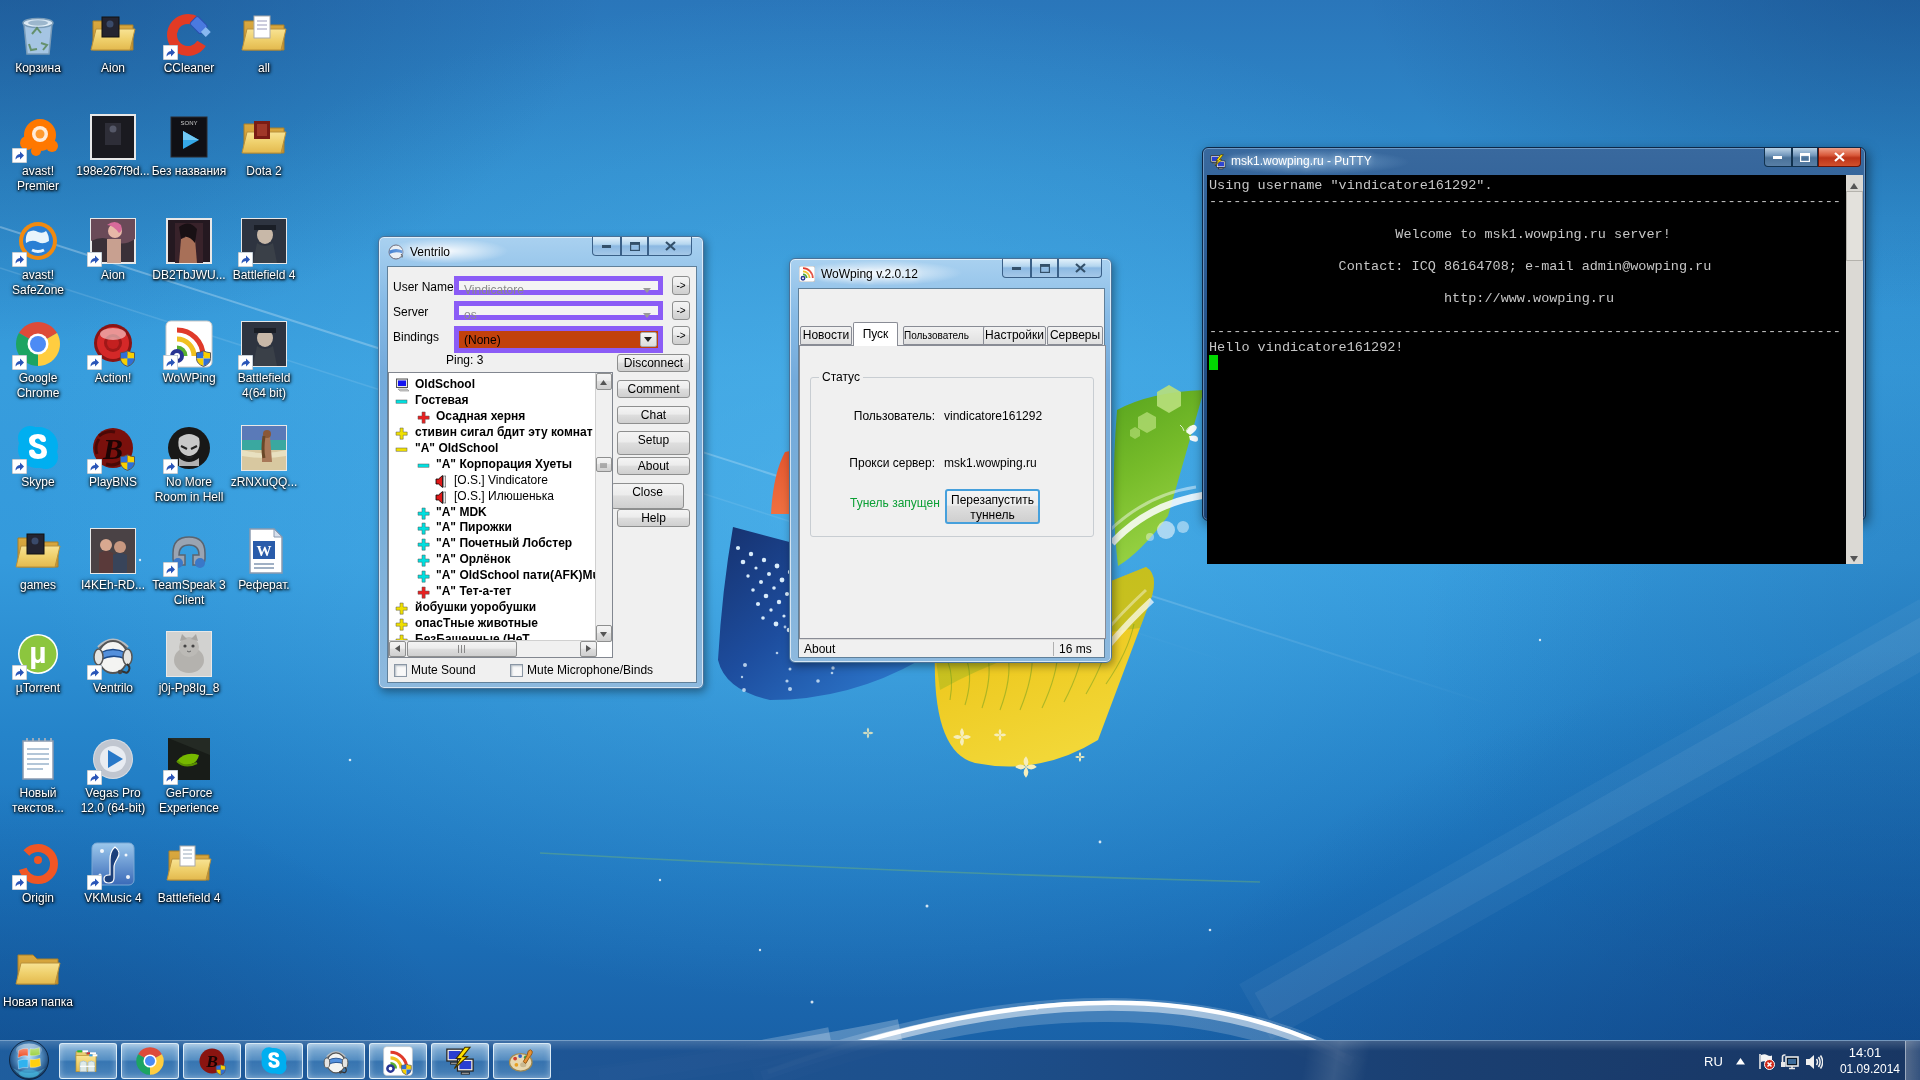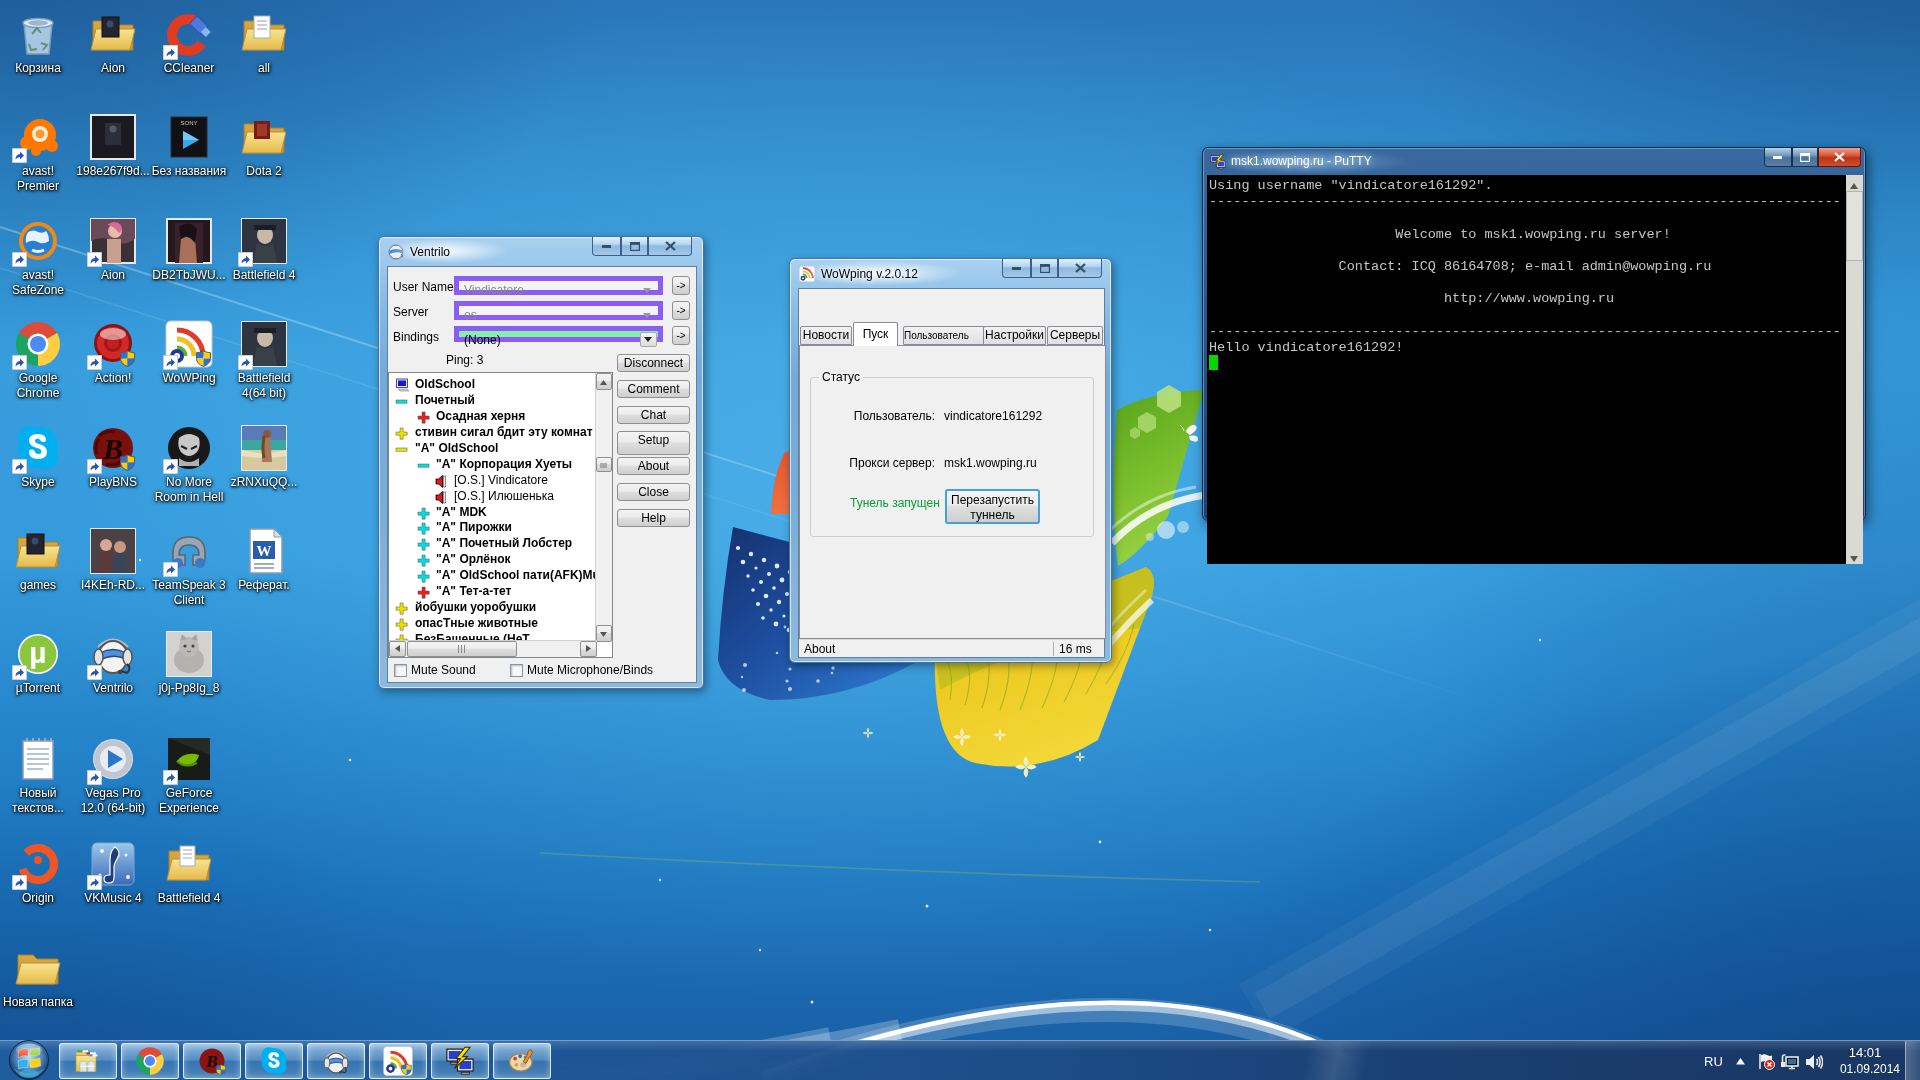--- a/index.html
+++ b/index.html
@@ -758,50 +758,50 @@
           <svg width="9" height="6" style="position:absolute;right:6px;top:7px">
             <path d="M0,0 L8,0 L4,5 Z" fill="#9a9a9a"></path>
           </svg>
         </div>
 <div class="cmb" style="left:66px;top:34px;width:209px;height:19px;background:#f4f4f4">
           <span style="position:absolute;left:5px;top:2px;color:#8a8a8a">os</span>
           <svg width="9" height="6" style="position:absolute;right:6px;top:7px">
             <path d="M0,0 L8,0 L4,5 Z" fill="#9a9a9a"></path>
           </svg>
         </div>
-<div class="cmb" style="left:66px;top:59px;width:209px;height:16px;background:#86efac">
+<div class="cmb" style="left:66px;top:59px;width:209px;height:27px;background:#c2410c">
 <span style="position:absolute;left:5px;top:2px;color:#000">(None)</span>
 <div style="position:absolute;right:1px;top:1px;width:17px;height:15px;background:linear-gradient(180deg,#f4f4f4,#dcdcdc);border:1px solid #aaa;border-radius:2px">
 <svg width="9" height="6" style="position:absolute;left:3px;top:4px">
               <path d="M0,0 L8,0 L4,5 Z" fill="#222"></path>
             </svg>
           </div>
         </div>
 <div class="btn" style="left:284px;top:9px;width:18px;height:19px;font-size:10px;line-height:17px">-&gt;</div>
 <div class="btn" style="left:284px;top:34px;width:18px;height:19px;font-size:10px;line-height:17px">-&gt;</div>
 <div class="btn" style="left:284px;top:59px;width:18px;height:19px;font-size:10px;line-height:17px">-&gt;</div>
 <div class="lbl" style="left:58px;top:86px">Ping: 3</div>
 <div class="btn" style="left:229px;top:87px;width:73px;height:18px;line-height:16px">Disconnect</div>
 <div class="btn" style="left:229px;top:113px;width:73px;height:18px;line-height:16px">Comment</div>
 <div class="btn" style="left:229px;top:139px;width:73px;height:18px;line-height:16px">Chat</div>
 <div class="btn" style="left:229px;top:164px;width:73px;height:24px;line-height:16px">Setup</div>
 <div class="btn" style="left:229px;top:190px;width:73px;height:18px;line-height:16px">About</div>
-<div class="btn" style="left:229px;top:216px;width:73px;height:18px;line-height:16px">Close</div>
+<div class="btn" style="left:223px;top:216px;width:73px;height:26px;line-height:16px">Close</div>
 <div class="btn" style="left:229px;top:242px;width:73px;height:18px;line-height:16px">Help</div>
 <div class="a" style="left:0px;top:105px;width:225px;height:286px;background:#fff;border:1px solid #828790;overflow:hidden">
 <div class="a" style="left:6px;top:5px;width:15px;height:13px"><svg width="15" height="14" viewBox="0 0 15 14">
               <rect x="1.5" y="1" width="11" height="8.5" fill="#e8e8e8" stroke="#555" stroke-width="1"></rect>
               <rect x="3" y="2.5" width="8" height="5.5" fill="#1414f0"></rect>
               <path d="M3,11 L12,11 L14,13 L5,13 Z" fill="#cfcfcf" stroke="#888" stroke-width=".6"></path>
             </svg></div>
 <div class="tr" style="left:26px;top:4px">OldSchool</div>
 <div class="a" style="left:6px;top:21px;width:15px;height:13px"><svg width="13" height="13" viewBox="0 0 13 13">
               <rect x="1" y="5" width="11" height="3.2" fill="#00e0e0" stroke="#555" stroke-width=".5"></rect>
             </svg></div>
-<div class="tr" style="left:26px;top:20px">Почетный</div>
+<div class="tr" style="left:26px;top:20px">Гостевая</div>
 <div class="a" style="left:28px;top:37px;width:15px;height:13px"><svg width="13" height="13" viewBox="0 0 13 13">
               <path d="M5,1 h3.2 v4 h4 v3.2 h-4 v4 h-3.2 v-4 h-4 v-3.2 h4 Z" fill="#e82020" stroke="#555" stroke-width=".5"></path>
             </svg></div>
 <div class="tr" style="left:47px;top:36px">Осадная херня</div>
 <div class="a" style="left:6px;top:53px;width:15px;height:13px"><svg width="13" height="13" viewBox="0 0 13 13">
               <path d="M5,1 h3.2 v4 h4 v3.2 h-4 v4 h-3.2 v-4 h-4 v-3.2 h4 Z" fill="#f0e000" stroke="#555" stroke-width=".5"></path>
             </svg></div>
 <div class="tr" style="left:26px;top:52px">стивин сигал бдит эту комнат</div>
 <div class="a" style="left:6px;top:69px;width:15px;height:13px"><svg width="13" height="13" viewBox="0 0 13 13">
               <rect x="1" y="5" width="11" height="3.2" fill="#f0e000" stroke="#555" stroke-width=".5"></rect>

